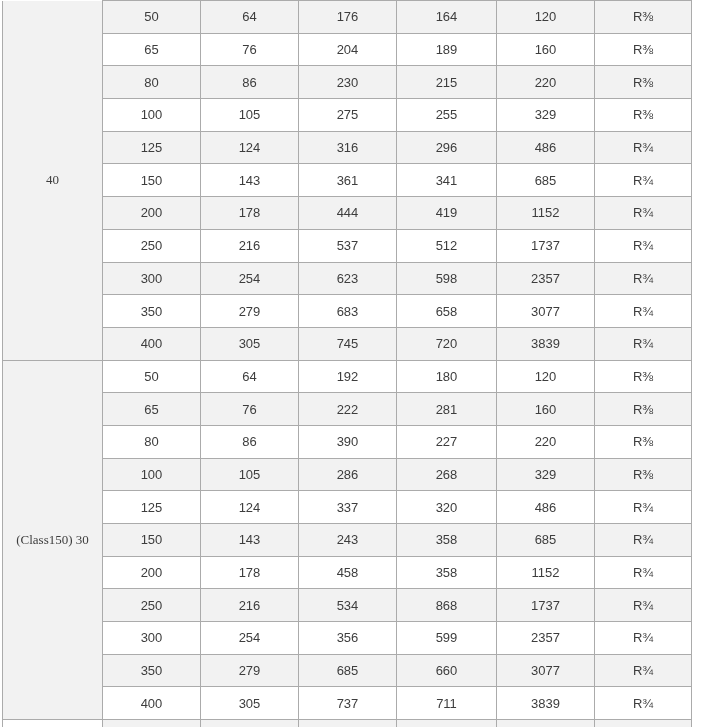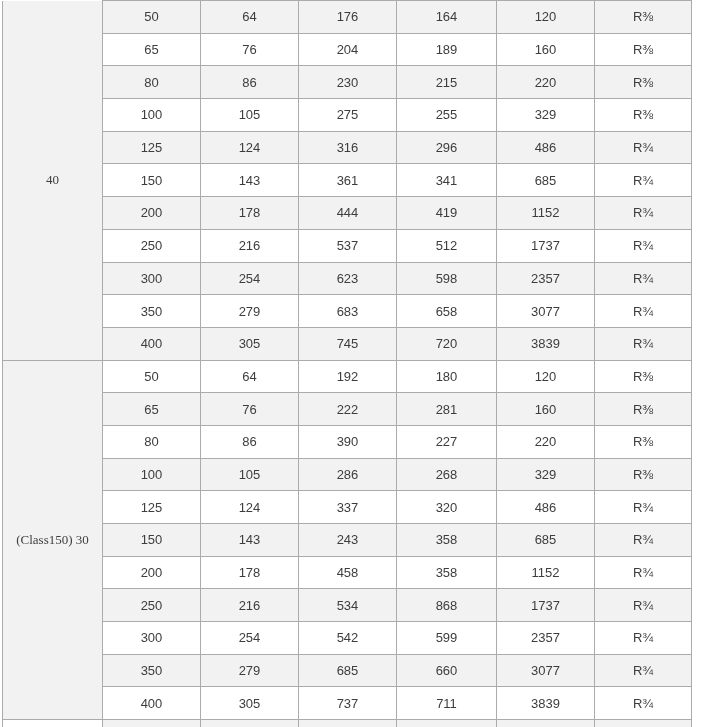--- a/index.html
+++ b/index.html
@@ -215,21 +215,21 @@
           <td>250</td>
           <td>216</td>
           <td>534</td>
           <td>868</td>
           <td>1737</td>
           <td>R¾</td>
         </tr>
         <tr>
           <td>300</td>
           <td>254</td>
-          <td>542</td>
+          <td>356</td>
           <td>599</td>
           <td>2357</td>
           <td>R¾</td>
         </tr>
         <tr class="stripe">
           <td>350</td>
           <td>279</td>
           <td>685</td>
           <td>660</td>
           <td>3077</td>

